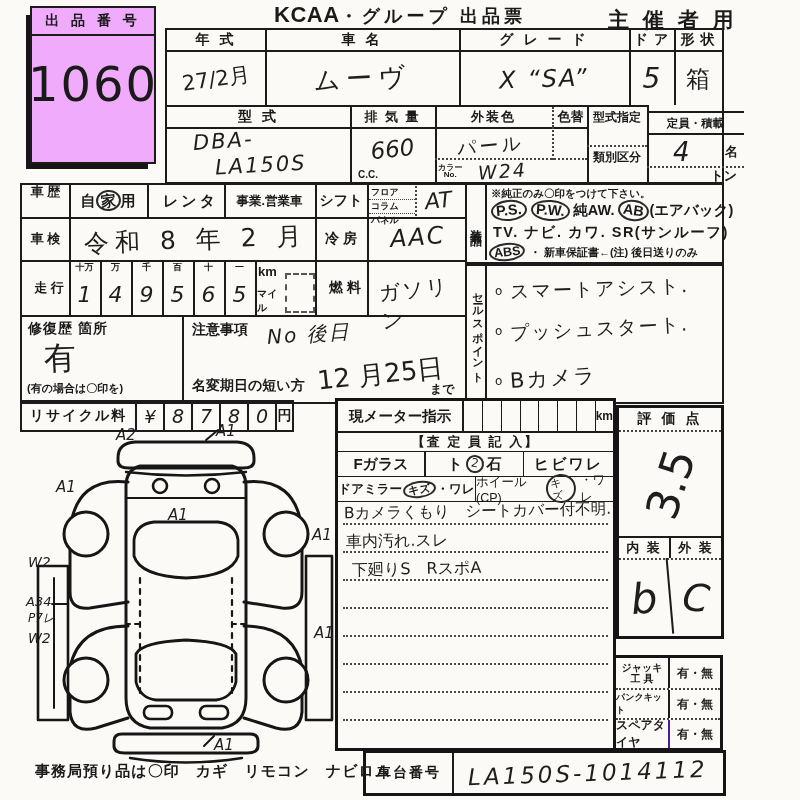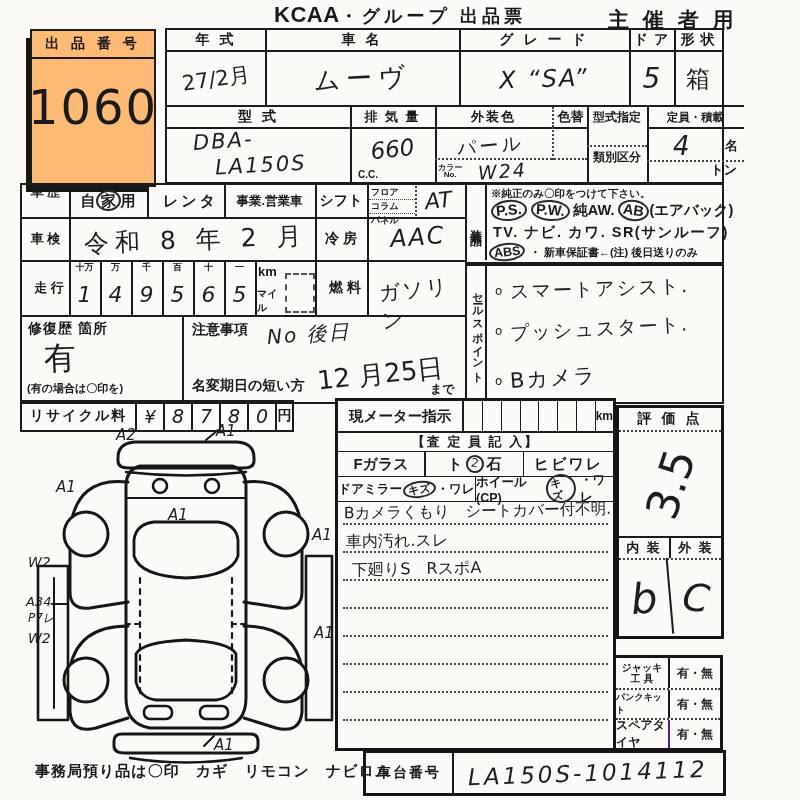--- a/index.html
+++ b/index.html
@@ -21,21 +21,21 @@
   .r2cell{position:absolute;top:75px;height:75px;border-top:2px solid #1b1b1b;border-right:2px solid #1b1b1b;}
   .vline{position:absolute;width:0;border-left:2px solid #1b1b1b;}
   .hline{position:absolute;height:0;border-top:2px solid #1b1b1b;}
   .smallhd{font-weight:700;font-size:12px;}
 </style>
 </head>
 <body>
 
 <div class="sheet">
 
-  <div class="abs bx" style="left:30px;top:6px;width:122px;height:154px;background:#fdba74;box-shadow:-6px 7px 0 -2px #161616;margin-top:23px;">
+  <div class="abs bx" style="left:30px;top:6px;width:122px;height:154px;background:#f0abfc;box-shadow:-6px 7px 0 -2px #161616;">
     <div class="ctr hd" style="height:26px;border-bottom:2px solid #1b1b1b;font-size:14px;letter-spacing:4px;">出 品 番 号</div>
     <div class="ctr" style="height:96px;font-size:48px;font-family:'DejaVu Sans',sans-serif;letter-spacing:2px;">1060</div>
   </div>
 
   <div class="abs hd" style="left:608px;top:6px;font-size:21px;letter-spacing:4px;white-space:nowrap;">主 催 者 用</div>
   <div class="abs" style="left:232px;top:2px;width:336px;text-align:center;white-space:nowrap;">
     <span class="hd" style="font-size:22px;letter-spacing:0.5px;">KCAA</span><span class="hd" style="font-size:18px;letter-spacing:4px;">・グループ 出品票</span>
   </div>
 
   <div class="abs bx" style="left:165px;top:28px;width:555px;height:152px;">
@@ -83,21 +83,21 @@
           <div class="hd" style="font-size:8px;">カラー</div>
           <div class="hd" style="font-size:8px;">No.</div>
         </div>
         <div class="hw hwi" style="margin-left:16px;font-size:19px;letter-spacing:2px;transform:rotate(-4deg);">W24</div>
       </div>
     </div>
     <div class="r2cell" style="left:420px;width:60px;">
       <div class="ctr hd" style="height:20px;font-size:12px;">型式指定</div>
       <div class="ctr hd" style="position:absolute;left:0;top:38px;width:100%;height:20px;border-top:2px dotted #444;font-size:12px;">類別区分</div>
     </div>
-    <div class="r2cell" style="left:480px;width:97px;border-right:none;">
+    <div class="r2cell" style="left:480px;width:97px;border-right:none;margin-top:6px;">
       <div class="cellhead" style="font-size:11.5px;letter-spacing:0;">定員・積載</div>
       <div class="hw hwi" style="position:absolute;left:26px;top:24px;font-size:26px;">4</div>
       <div class="hd" style="position:absolute;right:6px;top:30px;font-size:13px;">名</div>
       <div style="position:absolute;left:0;top:53px;width:100%;border-top:2px dotted #444;"></div>
       <div class="hd" style="position:absolute;right:7px;bottom:3px;font-size:13px;">トン</div>
     </div>
   </div>
 
   <div class="abs bx" style="left:20px;top:183px;width:443px;height:217px;">
     <div class="hline" style="left:0;top:32px;width:443px;"></div>
@@ -297,21 +297,21 @@
         <span>石</span>
       </div>
       <div class="ctr hd" style="flex:1;font-size:15px;letter-spacing:2px;">ヒビワレ</div>
     </div>
     <div style="display:flex;height:24px;border-bottom:1.5px solid #1b1b1b;">
       <div class="ctr" style="width:137px;border-right:1.5px solid #1b1b1b;font-weight:700;font-size:12.5px;gap:1px;">
         <span>ドアミラー</span>
         <span class="circ" style="font-size:11px;transform:rotate(-8deg);">キズ</span>
         <span>・ワレ</span>
       </div>
-      <div class="ctr" style="flex:1;font-weight:700;font-size:12.5px;gap:4px;">
+      <div class="ctr" style="flex:1;font-weight:400;font-size:12.5px;gap:4px;">
         <span>ホイール(CP)</span>
         <span class="circ" style="font-size:11px;transform:rotate(-8deg);">キズ</span>
         <span>・ワレ</span>
       </div>
     </div>
     <div class="abs" style="left:0;top:96px;width:100%;height:247px;">
       <div class="dotline" style="top:26px;"></div>
       <div class="dotline" style="top:54px;"></div>
       <div class="dotline" style="top:82px;"></div>
       <div class="dotline" style="top:110px;"></div>

